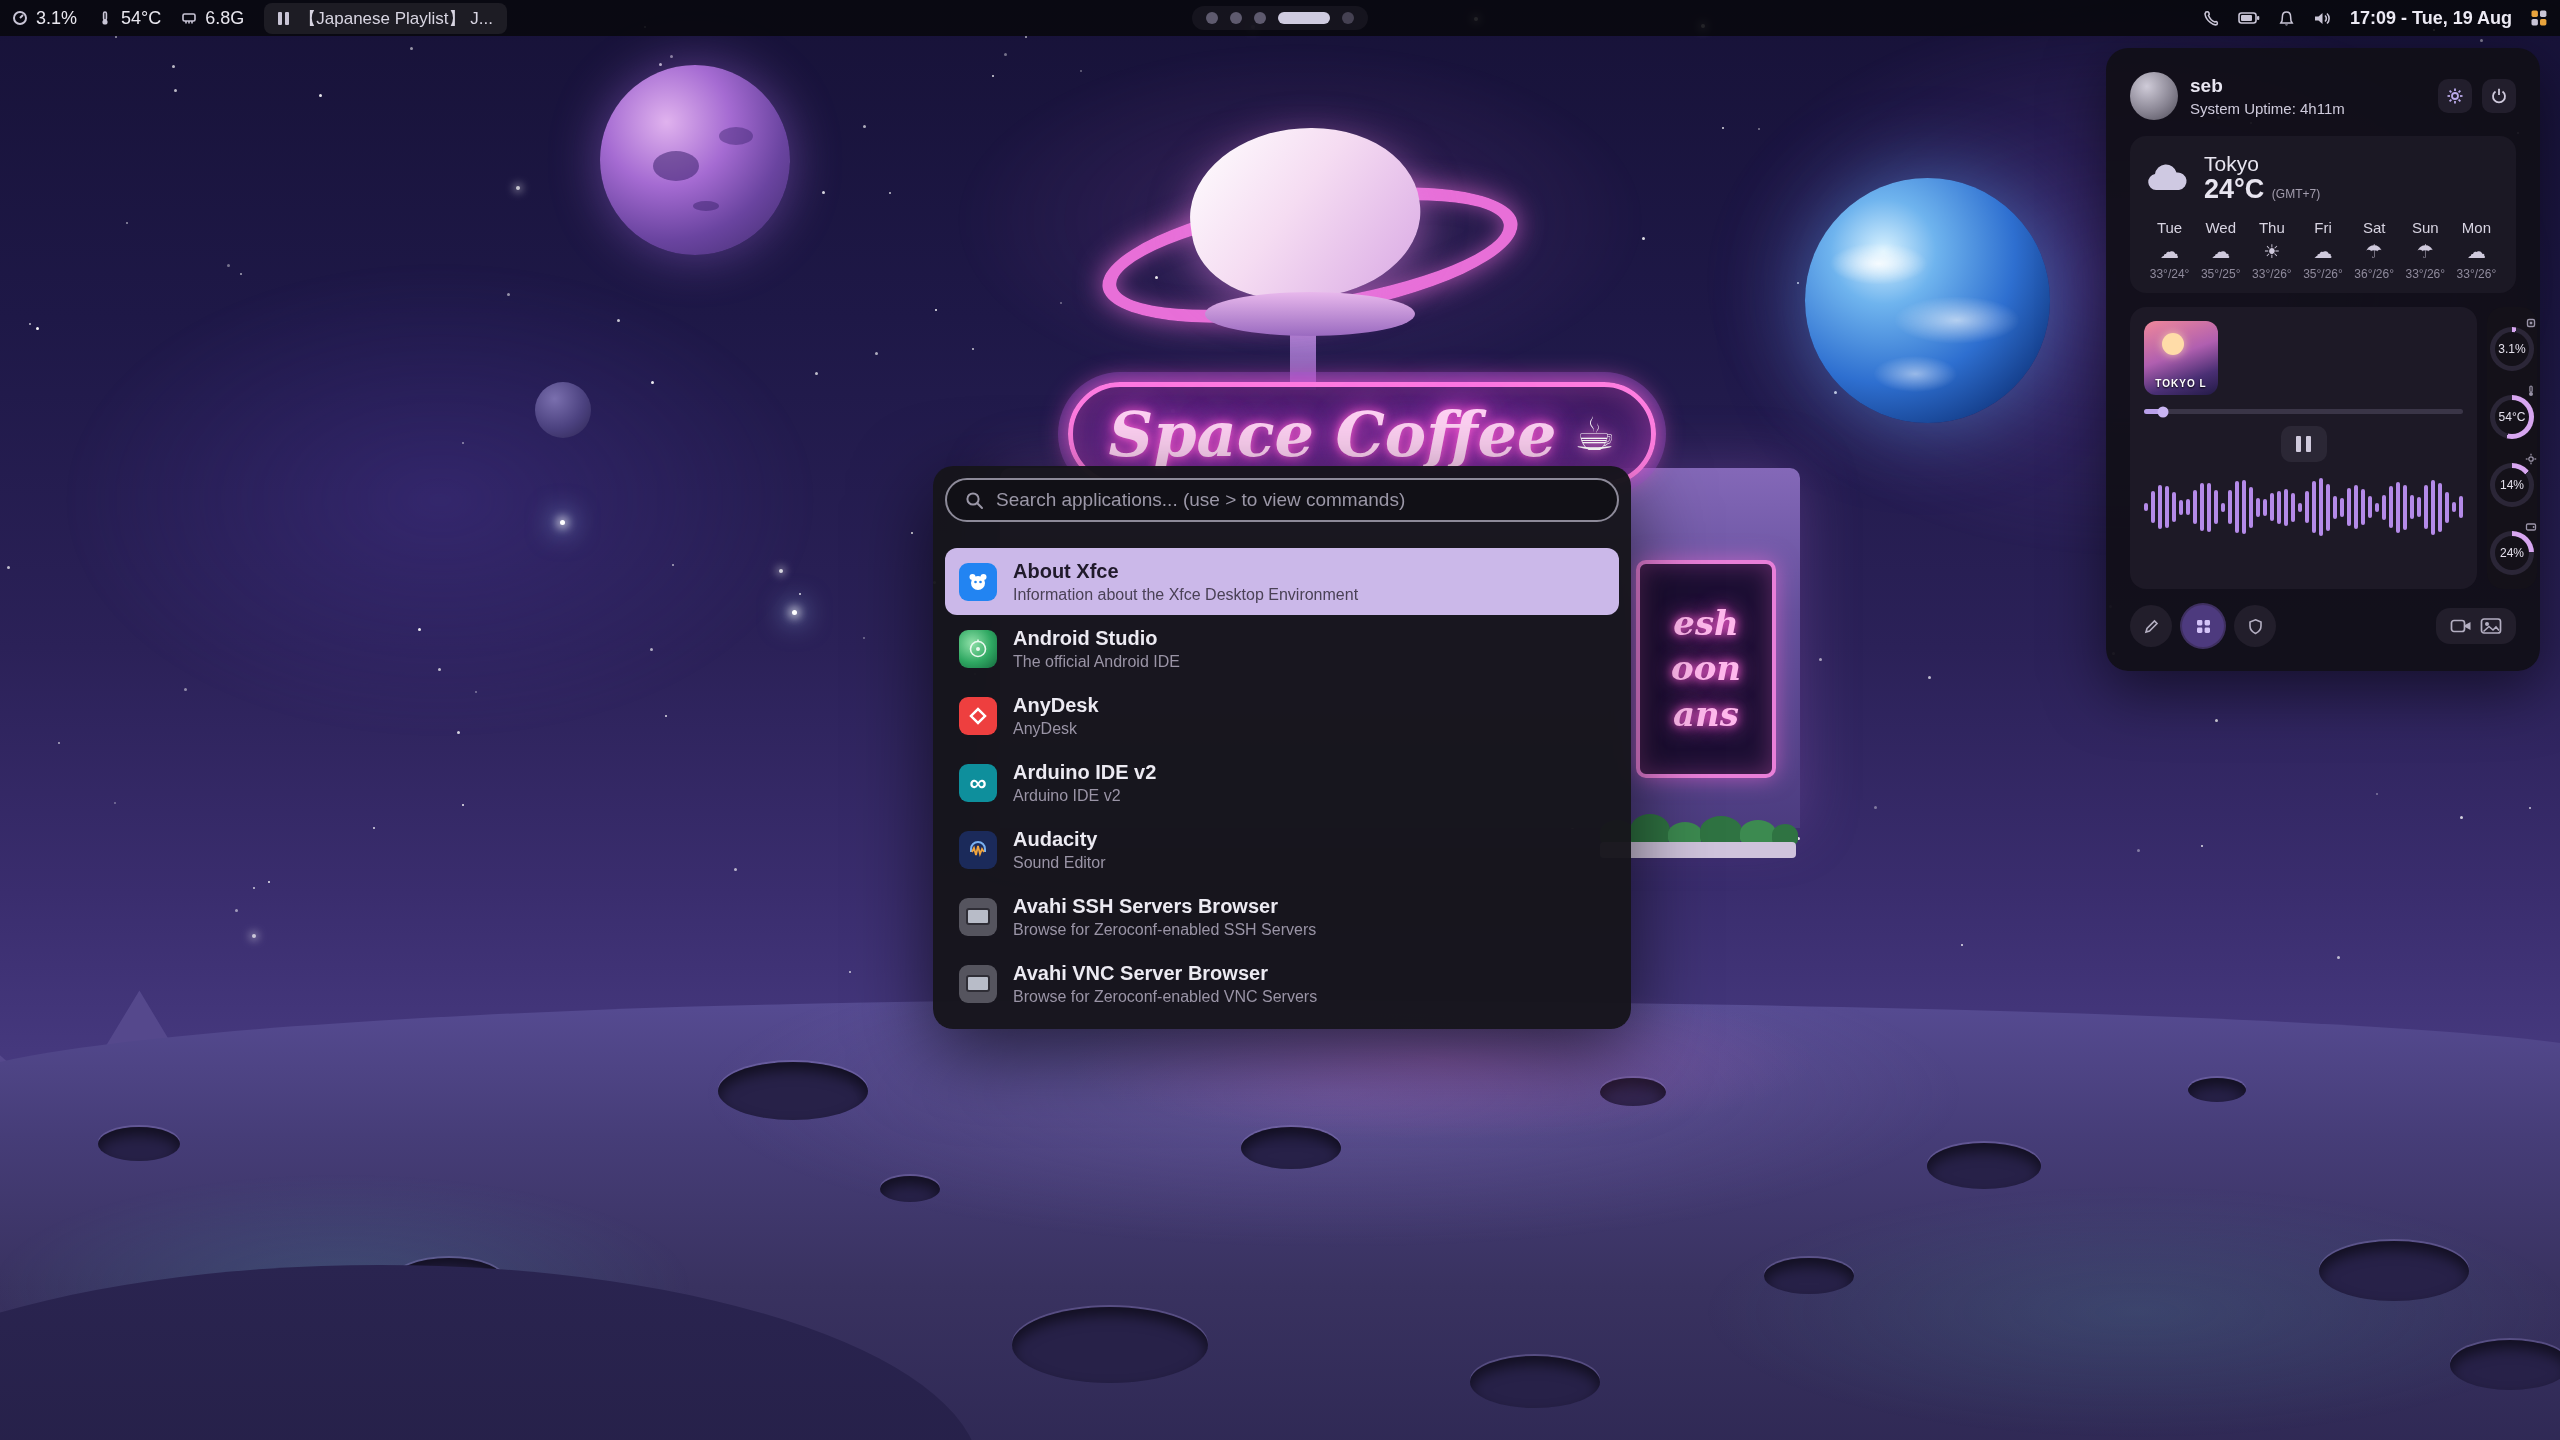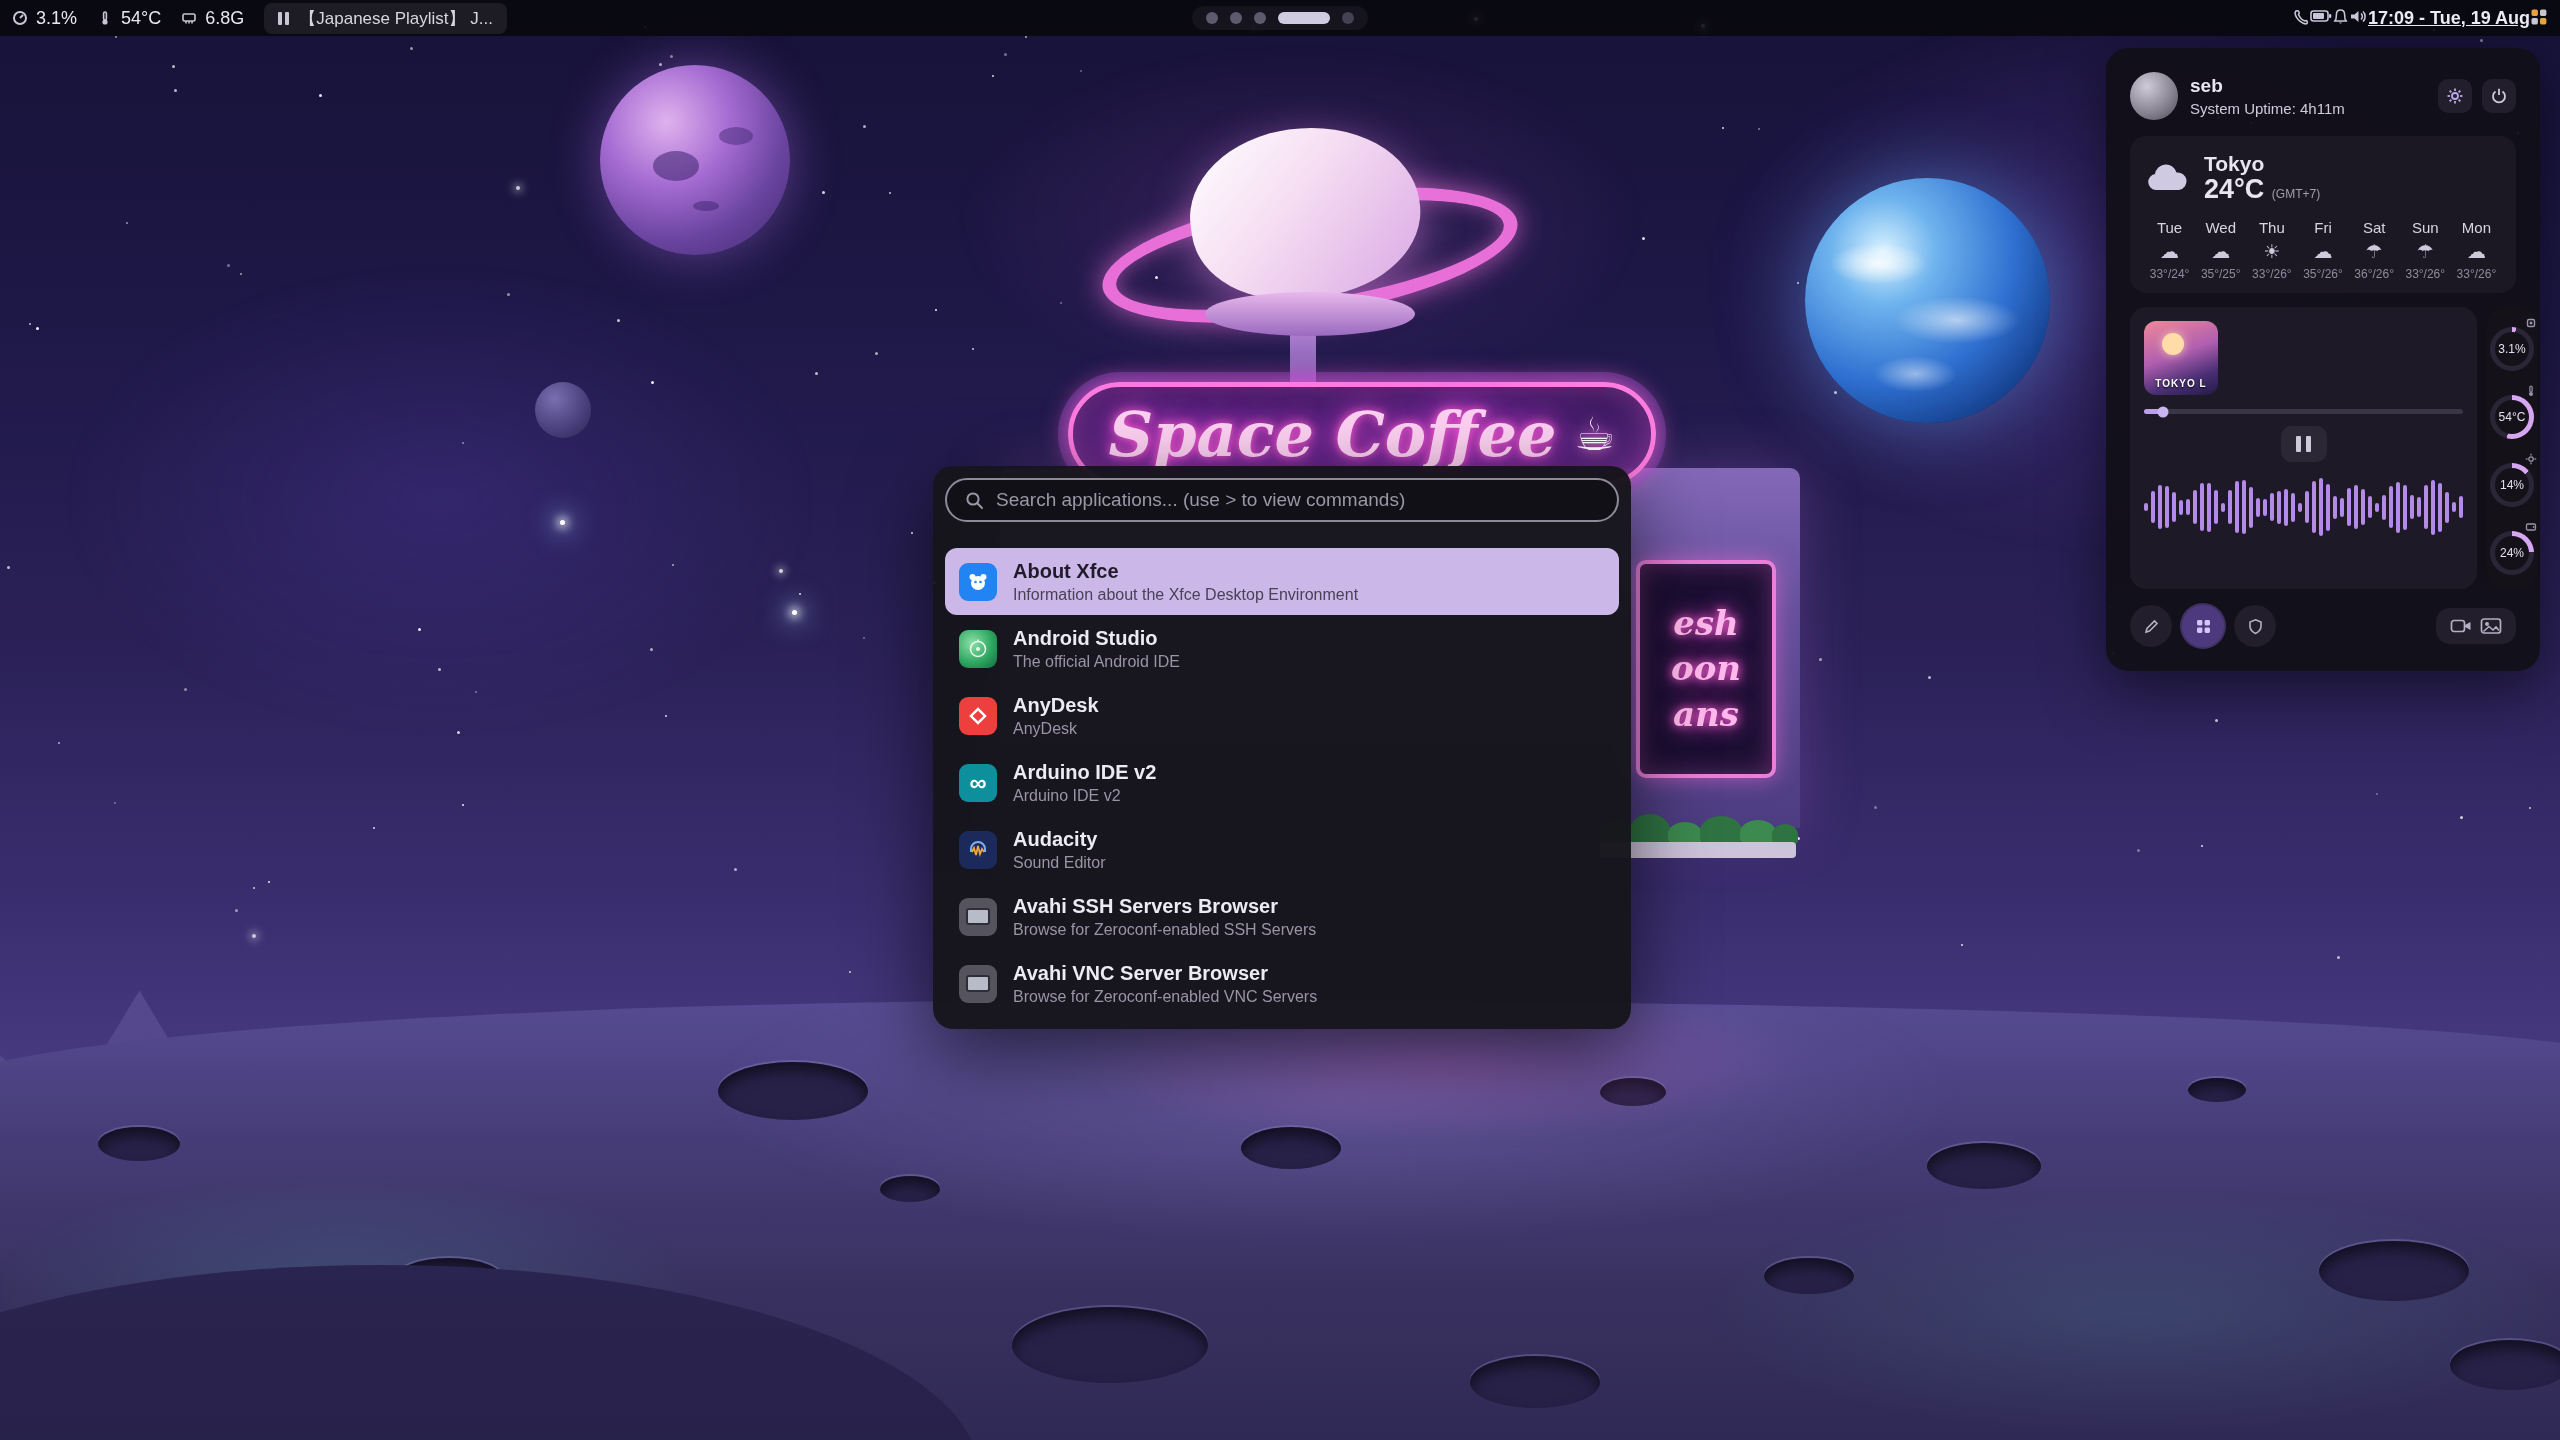--- a/index.html
+++ b/index.html
@@ -90,21 +90,21 @@
   .tb-icon svg { display:block; }
   .tb-music { display:flex; align-items:center; gap:10px; background:#1d1c24; border-radius:8px;
     padding:4px 14px; font-size:17px; color:#d8d5e2; }
   .tb-pause { display:flex; gap:3px; }
   .tb-pause i { width:4px; height:13px; background:#c9c5d6; border-radius:1px; }
   .tb-center { position:absolute; left:50%; top:50%; transform:translate(-50%,-50%);
     display:flex; align-items:center; gap:12px; background:rgba(30,29,38,.6); border-radius:12px; padding:6px 14px; }
   .ws-dot { width:12px; height:12px; border-radius:50%; background:#5e5a6e; }
   .ws-pill { width:52px; height:12px; border-radius:7px; background:#cfcbe0; }
   .ws-dot.dim { background:#454152; }
-  .tb-right { margin-left:auto; display:flex; align-items:flex-start; gap:0;text-decoration:underline; }
+  .tb-right { margin-left:auto; display:flex; align-items:center; gap:18px; }
   .tb-clock { font-size:18px; font-weight:bold; color:#eceaf4; }
 
   
   .launcher { position:absolute; left:933px; top:466px; width:698px; z-index:6;
     background:rgba(22,21,27,.97); border-radius:20px; padding:12px; box-shadow:0 24px 80px rgba(0,0,0,.6); }
   .search { display:flex; align-items:center; gap:12px; height:44px; border-radius:24px;
     border:2px solid #8d8a99; background:#111016; padding:0 18px; }
   .search input { flex:1; background:transparent; border:none; outline:none; color:#e4e1ec; font-size:19px;
     font-family:"Liberation Sans","DejaVu Sans",sans-serif; }
   .search input::placeholder { color:#9b97a7; }
@@ -132,21 +132,21 @@
   .avatar { width:48px; height:48px; border-radius:50%;
     background:radial-gradient(circle at 35% 30%, #cfcbd8 0%, #8a8694 55%, #4c4956 100%); flex:none; }
   .user-text { display:flex; flex-direction:column; gap:3px; }
   .user-name { font-size:19px; font-weight:bold; }
   .user-uptime { font-size:15px; color:#cfcbdc; }
   .user-actions { margin-left:auto; display:flex; gap:10px; }
   .round-btn { width:34px; height:34px; border-radius:10px; background:#221e2c;
     display:flex; align-items:center; justify-content:center; }
   .weather-card { margin-top:16px; background:#1b1824; border-radius:16px; padding:16px 14px 12px; }
   .weather-head { display:flex; align-items:center; gap:14px; }
-  .weather-city { font-size:21px; font-weight:bold; }
+  .weather-city { font-size:21px; font-weight:normal; }
   .weather-temp { font-size:27px; font-weight:bold; line-height:1; }
   .weather-tz { font-size:12px; color:#a39dae; font-weight:normal; }
   .forecast { margin-top:16px; display:flex; justify-content:space-between; }
   .fc-col { display:flex; flex-direction:column; align-items:center; gap:6px; width:54px; }
   .fc-day { font-size:15px; color:#d8d4e2; }
   .fc-icon { font-size:19px; color:#cfc9dc; line-height:1; }
   .fc-temps { font-size:12px; color:#8f8a9c; white-space:nowrap; }
   .music-area { margin-top:14px; display:flex; gap:10px; }
   .music-card { flex:1; background:#1d1926; border-radius:16px; padding:14px; }
   .music-top { display:flex; gap:12px; }

